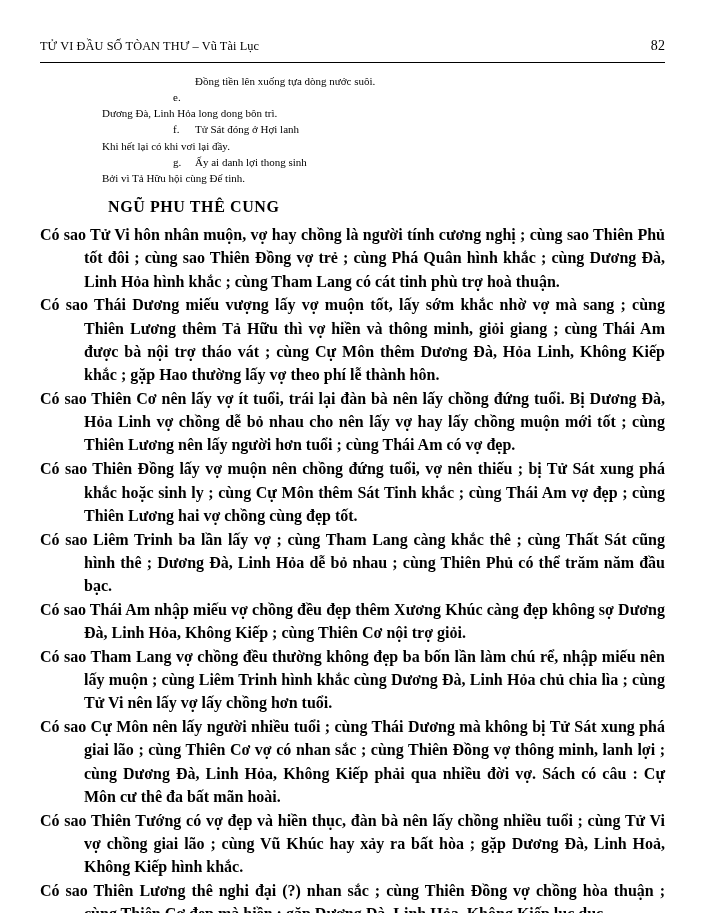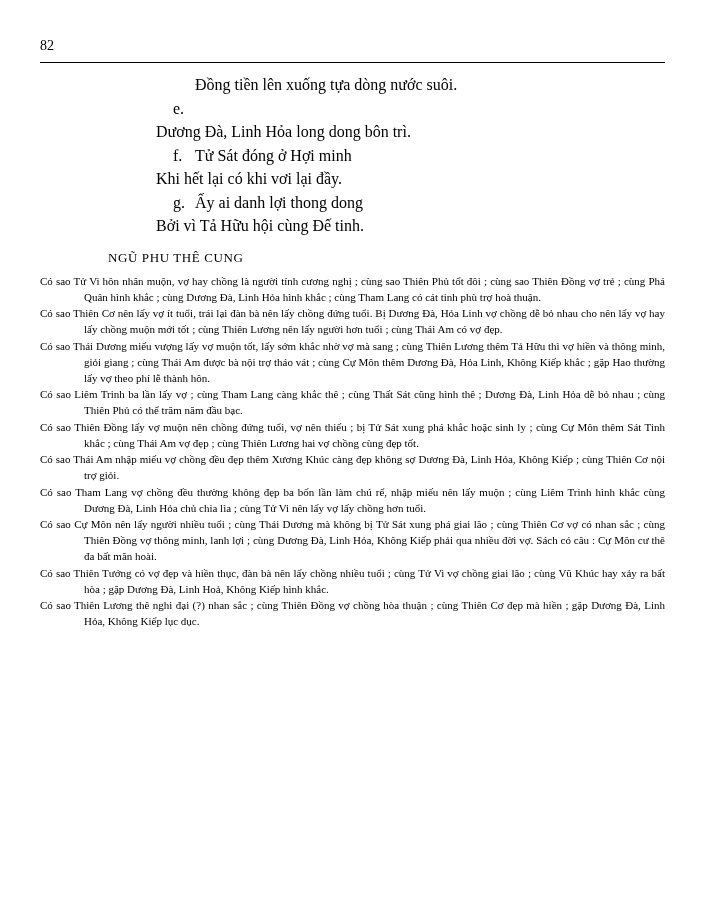--- a/index.html
+++ b/index.html
@@ -24,89 +24,91 @@
     font-size: 12.3px;
     letter-spacing: 0.1px;
   }
   .header-title { white-space: nowrap; }
   .header-page { font-size: 14px; text-align: right; }
   .rule {
     border-top: 1px solid #000;
     margin-top: 8px;
     margin-bottom: 10px;
   }
-  .list-block { font-size: 16px; line-height: 1.47; }
+  .list-block { font-size: 11px; line-height: 1.47; }
   .list-row { display: flex; }
   .list-row .marker {
     width: 22px;
     text-align: left;
     flex: 0 0 22px;
     margin-left: 133px;
   }
   .list-row .text { flex: 1 1 auto; }
-  .cont-row { margin-left: 116px; }
+  .cont-row { margin-left: 62px; }
   .lead-row { margin-left: 155px; }
   h2.section-title {
-    font-size: 13px;
-    font-weight: normal;
+    font-size: 16px;
+    font-weight: bold;
     margin: 12px 0 7px 0;
     padding-left: 68px;
     letter-spacing: 0.6px;
   }
   .para {
-    font-size: 11px;
+    font-size: 16px;
     line-height: 1.455;
     text-align: justify;
     margin: 0 0 0.5px 0;
     padding-left: 44px;
     text-indent: -44px;
+    font-weight: bold;
   }
 </style>
 </head>
 <body>
 
 <div class="page">
 
   <div class="header">
+    <div class="header-title">TỬ VI ĐẦU SỐ TÒAN THƯ – Vũ Tài Lục</div>
     <div class="header-page">82</div>
   </div>
 
   <div class="rule"></div>
 
   <div class="list-block">
 
     <div class="lead-row">Đồng tiền lên xuống tựa dòng nước suôi.</div>
 
     <div class="list-row">
       <div class="marker">e.</div>
     </div>
     <div class="cont-row">Dương Đà, Linh Hỏa long dong bôn trì.</div>
 
     <div class="list-row">
       <div class="marker">f.</div>
-      <div class="text">Tử Sát đóng ở Hợi minh</div>
+      <div class="text">Tử Sát đóng ở Hợi lanh</div>
     </div>
     <div class="cont-row">Khi hết lại có khi vơi lại đầy.</div>
 
     <div class="list-row">
       <div class="marker">g.</div>
-      <div class="text">Ấy ai danh lợi thong dong</div>
+      <div class="text">Ấy ai danh lợi thong sinh</div>
     </div>
     <div class="cont-row">Bởi vì Tả Hữu hội cùng Đế tinh.</div>
 
   </div>
 
   <h2 class="section-title">NGŨ PHU THÊ CUNG</h2>
 
   <div class="body">
     <p class="para">Có sao Tử Vi hôn nhân muộn, vợ hay chồng là người tính cương nghị ; cùng sao Thiên Phủ tốt đôi ; cùng sao Thiên Đồng vợ trẻ ; cùng Phá Quân hình khắc ; cùng Dương Đà, Linh Hỏa hình khắc ; cùng Tham Lang có cát tinh phù trợ hoà thuận.</p>
+    <p class="para">Có sao Thái Dương miếu vượng lấy  vợ muộn tốt, lấy sớm khắc nhờ vợ mà sang ; cùng Thiên Lương thêm Tả Hữu thì vợ hiền và thông minh, giỏi giang ; cùng Thái Am được bà nội trợ tháo vát ; cùng Cự Môn thêm Dương Đà, Hỏa Linh, Không Kiếp khắc ; gặp Hao thường lấy vợ theo phí lễ thành hôn.</p>
     <p class="para">Có sao Thiên Cơ nên lấy vợ ít tuổi, trái lại đàn bà nên lấy chồng đứng tuổi. Bị Dương Đà, Hỏa Linh vợ chồng dễ bỏ nhau cho nên lấy vợ hay lấy chồng muộn mới tốt ; cùng Thiên Lương nên lấy người hơn tuổi ; cùng Thái Am có vợ đẹp.</p>
-    <p class="para">Có sao Thái Dương miếu vượng lấy  vợ muộn tốt, lấy sớm khắc nhờ vợ mà sang ; cùng Thiên Lương thêm Tả Hữu thì vợ hiền và thông minh, giỏi giang ; cùng Thái Am được bà nội trợ tháo vát ; cùng Cự Môn thêm Dương Đà, Hỏa Linh, Không Kiếp khắc ; gặp Hao thường lấy vợ theo phí lễ thành hôn.</p>
+    <p class="para">Có sao Thiên Đồng lấy vợ muộn nên chồng đứng tuổi, vợ nên thiếu ; bị Tử Sát xung phá khắc hoặc sinh ly ; cùng Cự Môn thêm Sát Tinh khắc ; cùng Thái Am vợ đẹp ; cùng Thiên Lương hai vợ chồng cùng đẹp tốt.</p>
     <p class="para">Có sao Liêm Trinh ba lần lấy vợ ; cùng Tham Lang càng khắc thê ; cùng Thất Sát cũng hình thê ; Dương Đà, Linh Hỏa dễ bỏ nhau ; cùng Thiên Phủ có thể trăm năm đầu bạc.</p>
-    <p class="para">Có sao Thiên Đồng lấy vợ muộn nên chồng đứng tuổi, vợ nên thiếu ; bị Tử Sát xung phá khắc hoặc sinh ly ; cùng Cự Môn thêm Sát Tinh khắc ; cùng Thái Am vợ đẹp ; cùng Thiên Lương hai vợ chồng cùng đẹp tốt.</p>
     <p class="para">Có sao Thái Am nhập miếu vợ chồng đều đẹp thêm Xương Khúc càng đẹp không sợ  Dương Đà, Linh Hỏa, Không Kiếp ; cùng Thiên Cơ nội trợ giỏi.</p>
     <p class="para">Có sao Tham Lang vợ chồng đều thường không đẹp ba bốn lần làm chú rể, nhập miếu nên lấy muộn ; cùng Liêm Trinh hình khắc cùng Dương Đà, Linh Hỏa chủ chia lìa ; cùng Tử Vi nên lấy vợ lấy chồng hơn tuổi.</p>
     <p class="para">Có sao Cự Môn nên lấy người nhiều tuổi ; cùng Thái Dương mà không bị Tử Sát xung phá giai lão ; cùng Thiên Cơ vợ có nhan sắc ; cùng Thiên Đồng vợ thông minh, lanh lợi ; cùng Dương Đà, Linh Hỏa, Không Kiếp phải qua nhiều đời vợ. Sách có câu : Cự Môn cư thê đa bất mãn hoài.</p>
     <p class="para">Có sao Thiên Tướng có vợ đẹp và hiền thục, đàn bà nên lấy chồng nhiều tuổi ; cùng Tử Vi vợ chồng giai lão ; cùng Vũ Khúc hay xảy ra bất hòa ; gặp Dương Đà, Linh Hoả, Không Kiếp hình khắc.</p>
     <p class="para">Có sao Thiên Lương thê nghi đại (?) nhan sắc ; cùng Thiên Đồng vợ chồng hòa thuận ; cùng Thiên Cơ đẹp mà hiền ; gặp Dương Đà, Linh Hỏa, Không Kiếp lục dục.</p>
   </div>
 
 </div>
 
 </body></html>

